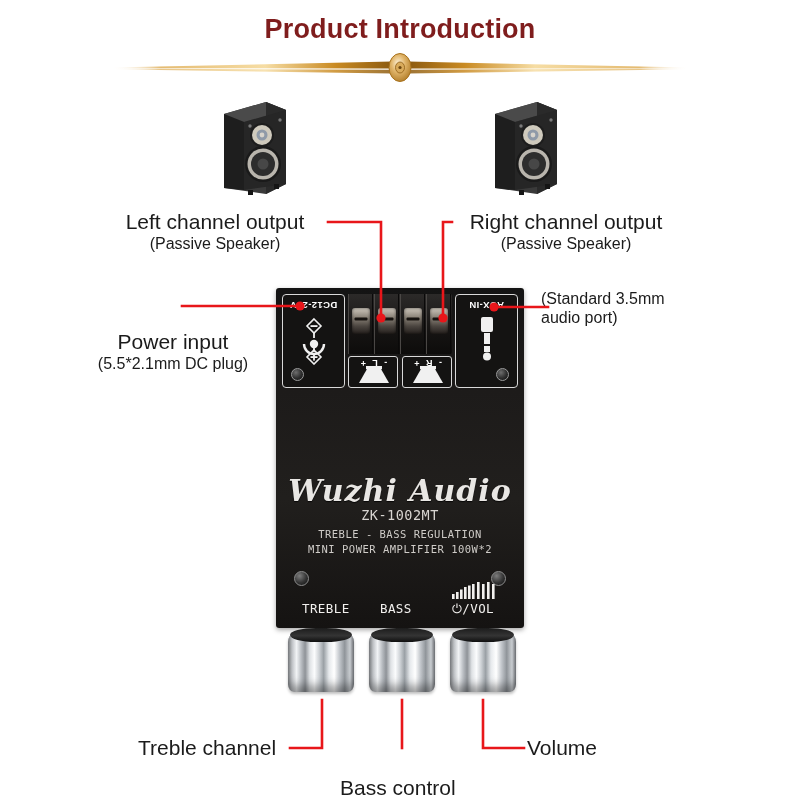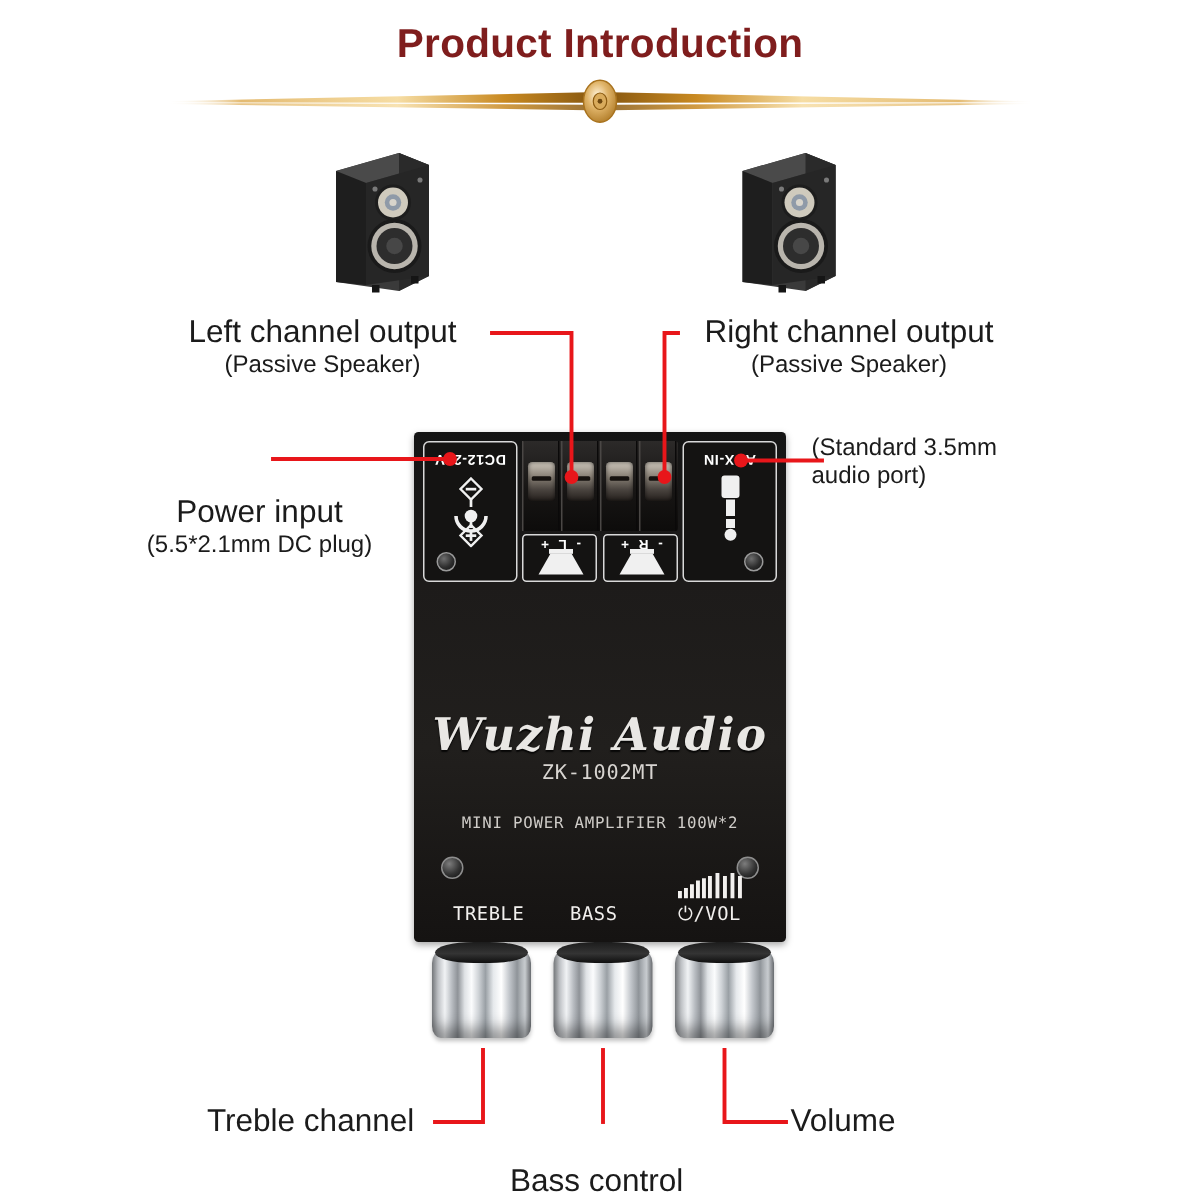--- a/index.html
+++ b/index.html
@@ -327,20 +327,21 @@
             <rect x="7" y="31" width="6" height="6" fill="#f0f0f0"></rect>
             <circle cx="10" cy="41.5" r="4" fill="#f0f0f0"></circle>
           </svg>
         </div>
         <div class="screw-hole sh-aux"></div>
       </div>
     </div>
 
     <div class="brand brand-name">Wuzhi Audio</div>
     <div class="brand brand-model">ZK-1002MT</div>
+    <div class="brand brand-l1">TREBLE - BASS REGULATION</div>
     <div class="brand brand-l2">MINI POWER AMPLIFIER 100W*2</div>
 
     <div class="mount mount-l"></div>
     <div class="mount mount-r"></div>
 
     <div class="knob-cap kc-treble">TREBLE</div>
     <div class="knob-cap kc-bass">BASS</div>
     <div class="knob-cap kc-vol">⏻/VOL</div>
     <div class="eq-icon">
       <svg width="48" height="17" viewBox="0 0 48 17">

